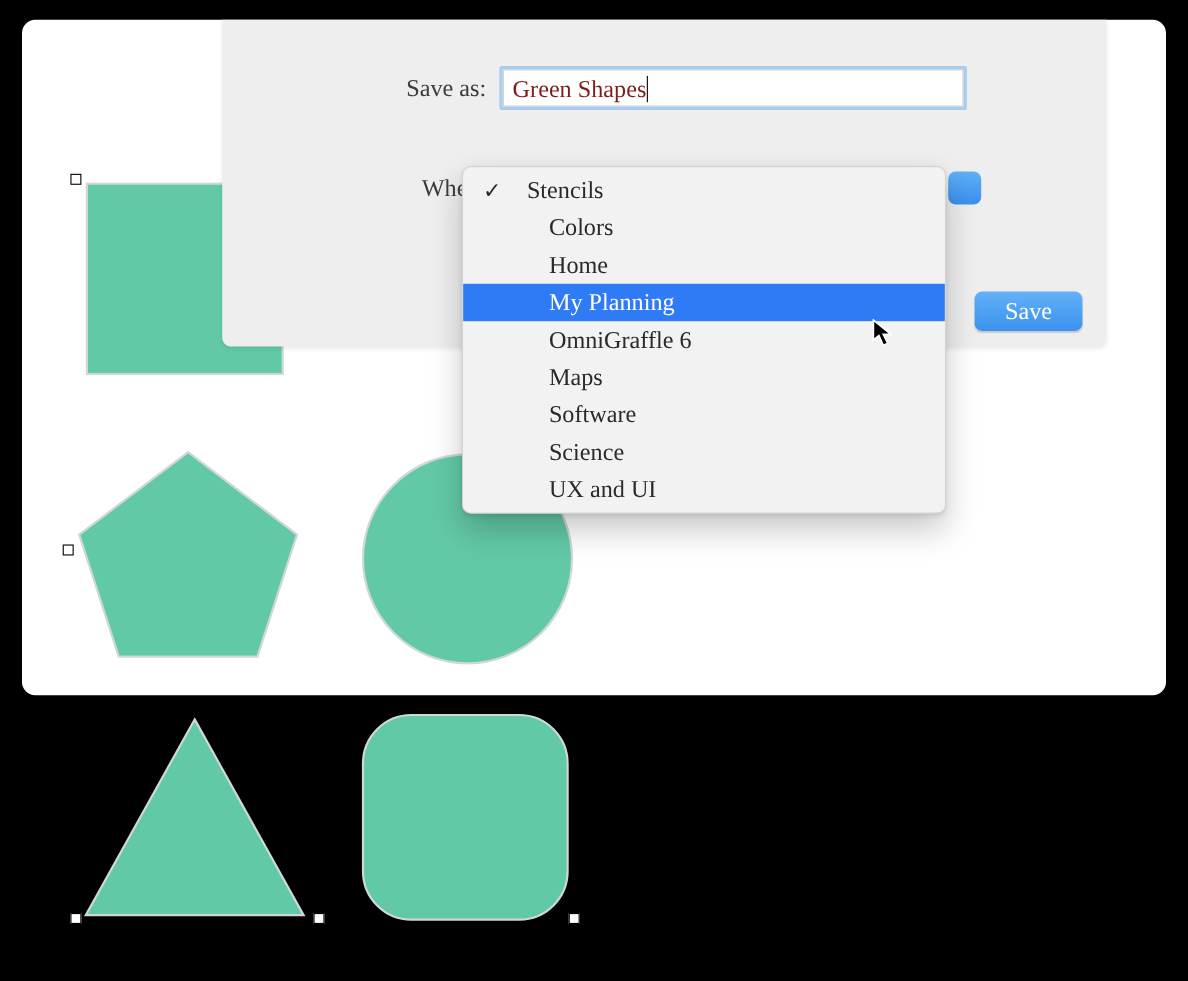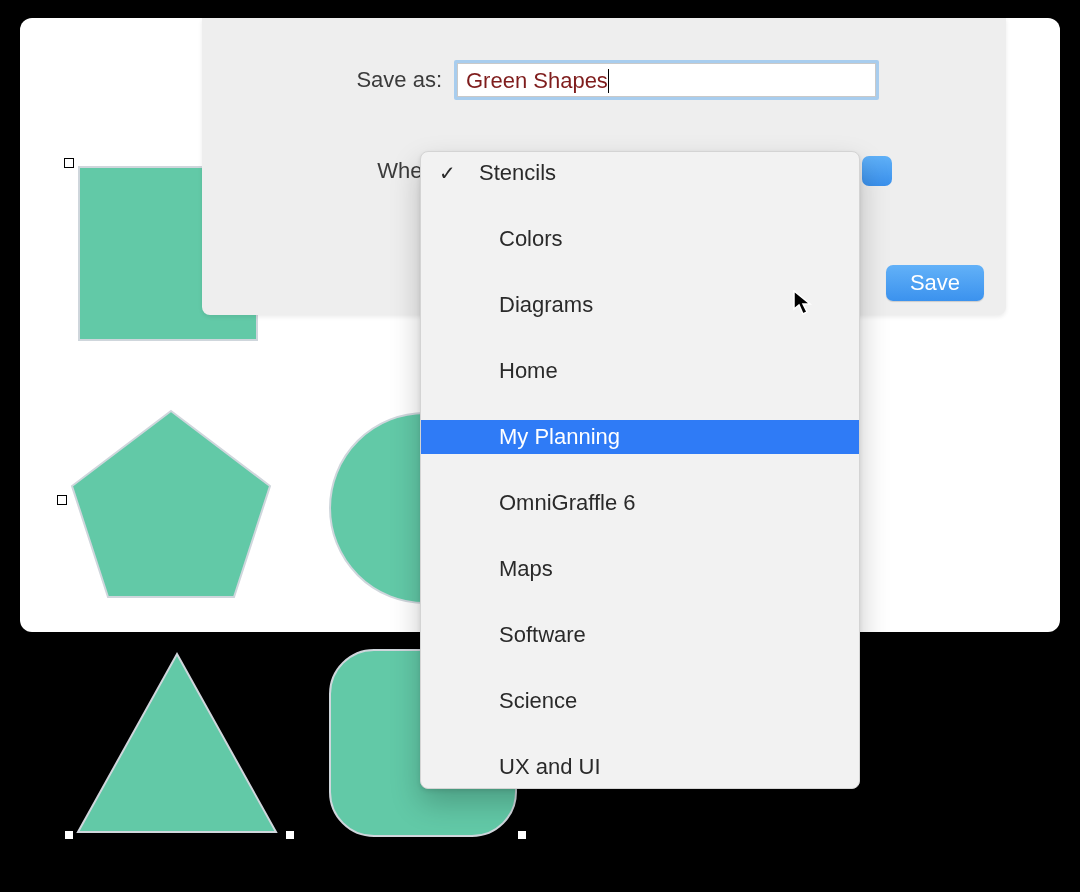--- a/index.html
+++ b/index.html
@@ -10,20 +10,21 @@
     width: 1080px;
     height: 892px;
     overflow: hidden;
   }
   .outer {
     position: absolute;
     left: 20px; top: 18px;
     width: 1040px; height: 614px;
     background: #fff;
     border-radius: 12px;
+    font-family: Liberation Serif, serif;
   }
   
   .canvas { position: absolute; left: 0; top: 0; right: 0; bottom: 0; }
   .shape-base { stroke: #cfd6dc; stroke-width: 2; }
   .shape-fill { fill: #62c9a7; }
   .shape-svg { position: absolute; overflow: visible; }
   .handle {
     position: absolute;
     width: 10px; height: 10px;
     background: #fff;
@@ -105,21 +106,21 @@
   }
   .menu-item {
     position: relative;
     height: 34px;
     padding-left: 58px;
     display: flex;
     align-items: center;
     font-size: 22px;
     color: #2a2a2a;
   }
-  .menu-item.indent { padding-left: 78px; margin-top: 32px; }
+  .menu-item.indent { padding-left: 78px; }
   .menu-item .check {
     position: absolute;
     left: 18px; top: 5px;
     font-size: 20px;
     color: #2a2a2a;
   }
   .menu-item.highlight {
     background: #2f7bf6;
     color: #fff;
   }
@@ -188,23 +189,20 @@
 
   <div class="dropdown" id="dropdown">
       <div class="menu-item">
         <span class="check">✓</span>
         <span>Stencils</span>
       </div>
       <div class="menu-item indent">
         <span>Colors</span>
       </div>
       <div class="menu-item indent">
-        <span>Diagrams</span>
-      </div>
-      <div class="menu-item indent">
         <span>Home</span>
       </div>
       <div class="menu-item indent highlight">
         <span>My Planning</span>
       </div>
       <div class="menu-item indent">
         <span>OmniGraffle 6</span>
       </div>
       <div class="menu-item indent">
         <span>Maps</span>

